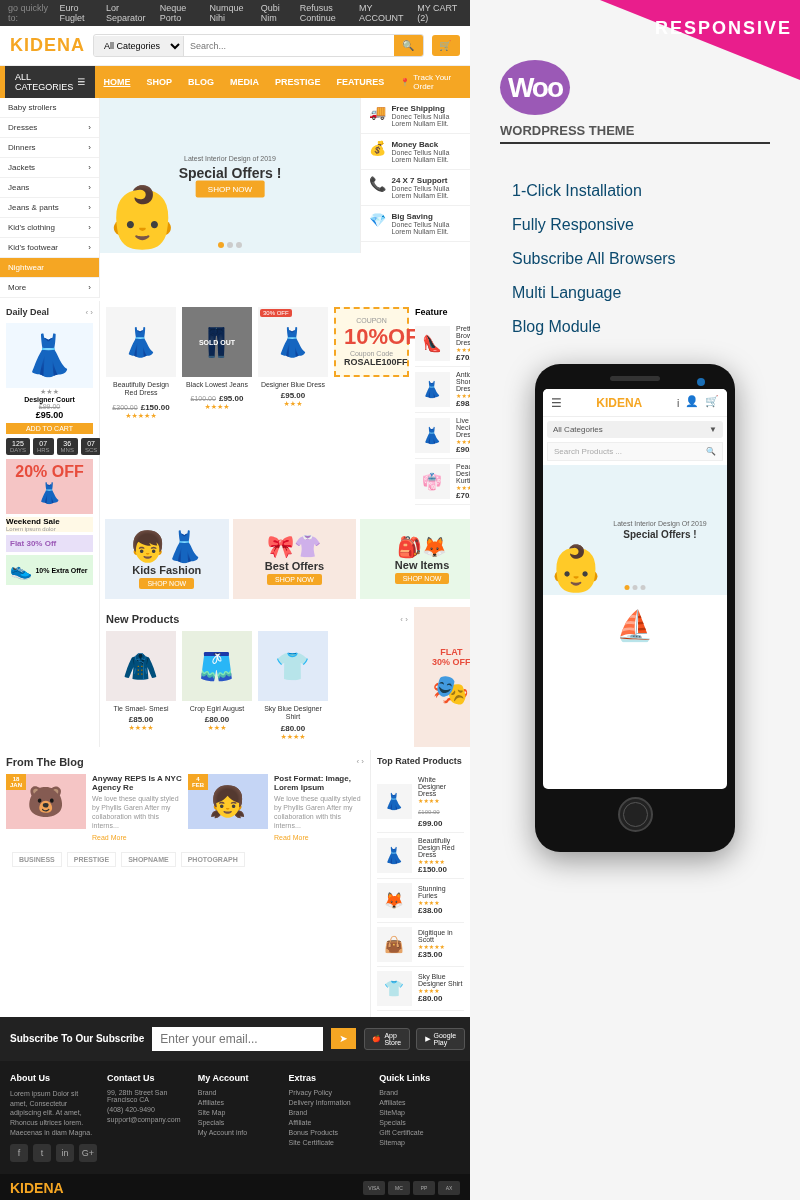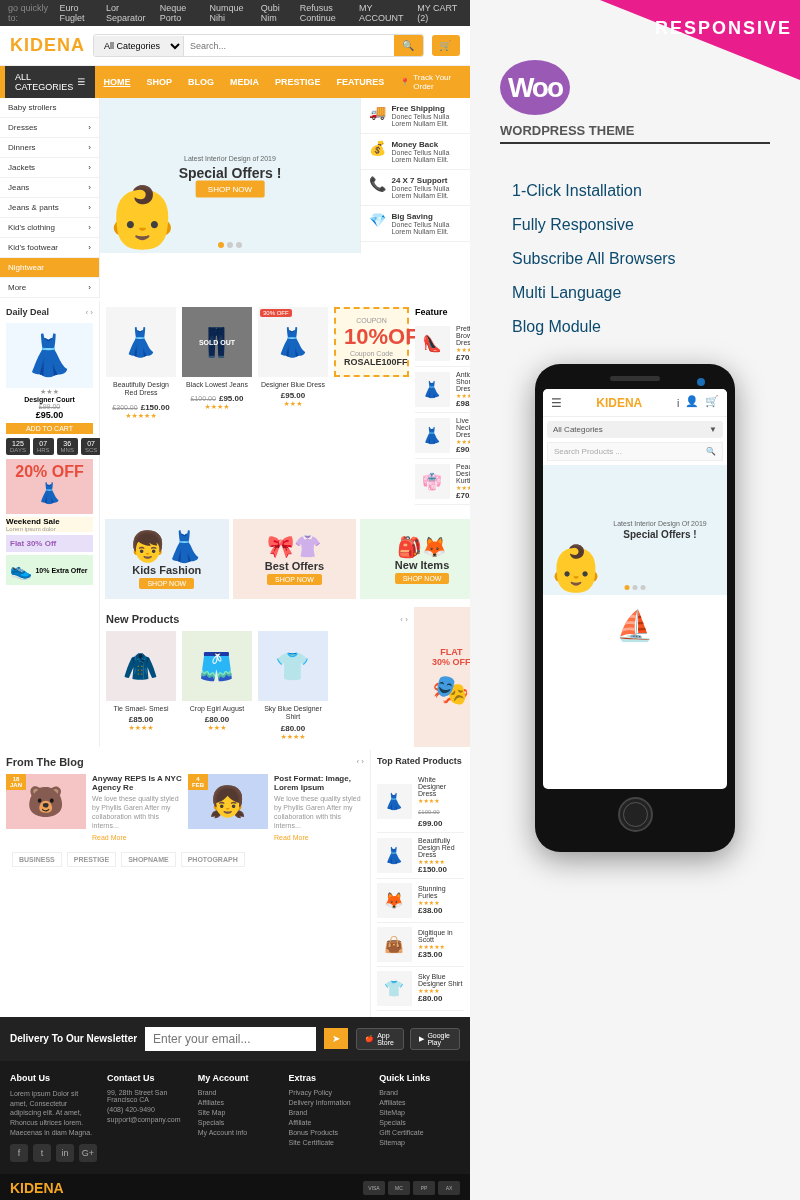--- a/index.html
+++ b/index.html
@@ -1059,21 +1059,21 @@
           <div class="featured-info">
             <div class="featured-name">Sky Blue Designer Shirt</div>
             <div style="font-size:6px;color:#f5a623;">★★★★</div>
             <div class="featured-price">£80.00</div>
           </div>
         </div>
       </div>
     </div>
 
     <div class="newsletter">
-      <span class="newsletter-title">Delivery To Our Newsletter</span>
+      <span class="newsletter-title">Subscribe To Our Subscribe</span>
       <input class="newsletter-input" type="email" placeholder="Enter your email..." style="">
       <button class="newsletter-btn">➤</button>
       <div class="app-badges">
         <div class="app-badge">
           <span>🍎</span>
           <span>App Store</span>
         </div>
         <div class="app-badge">
           <span>▶</span>
           <span>Google Play</span>

